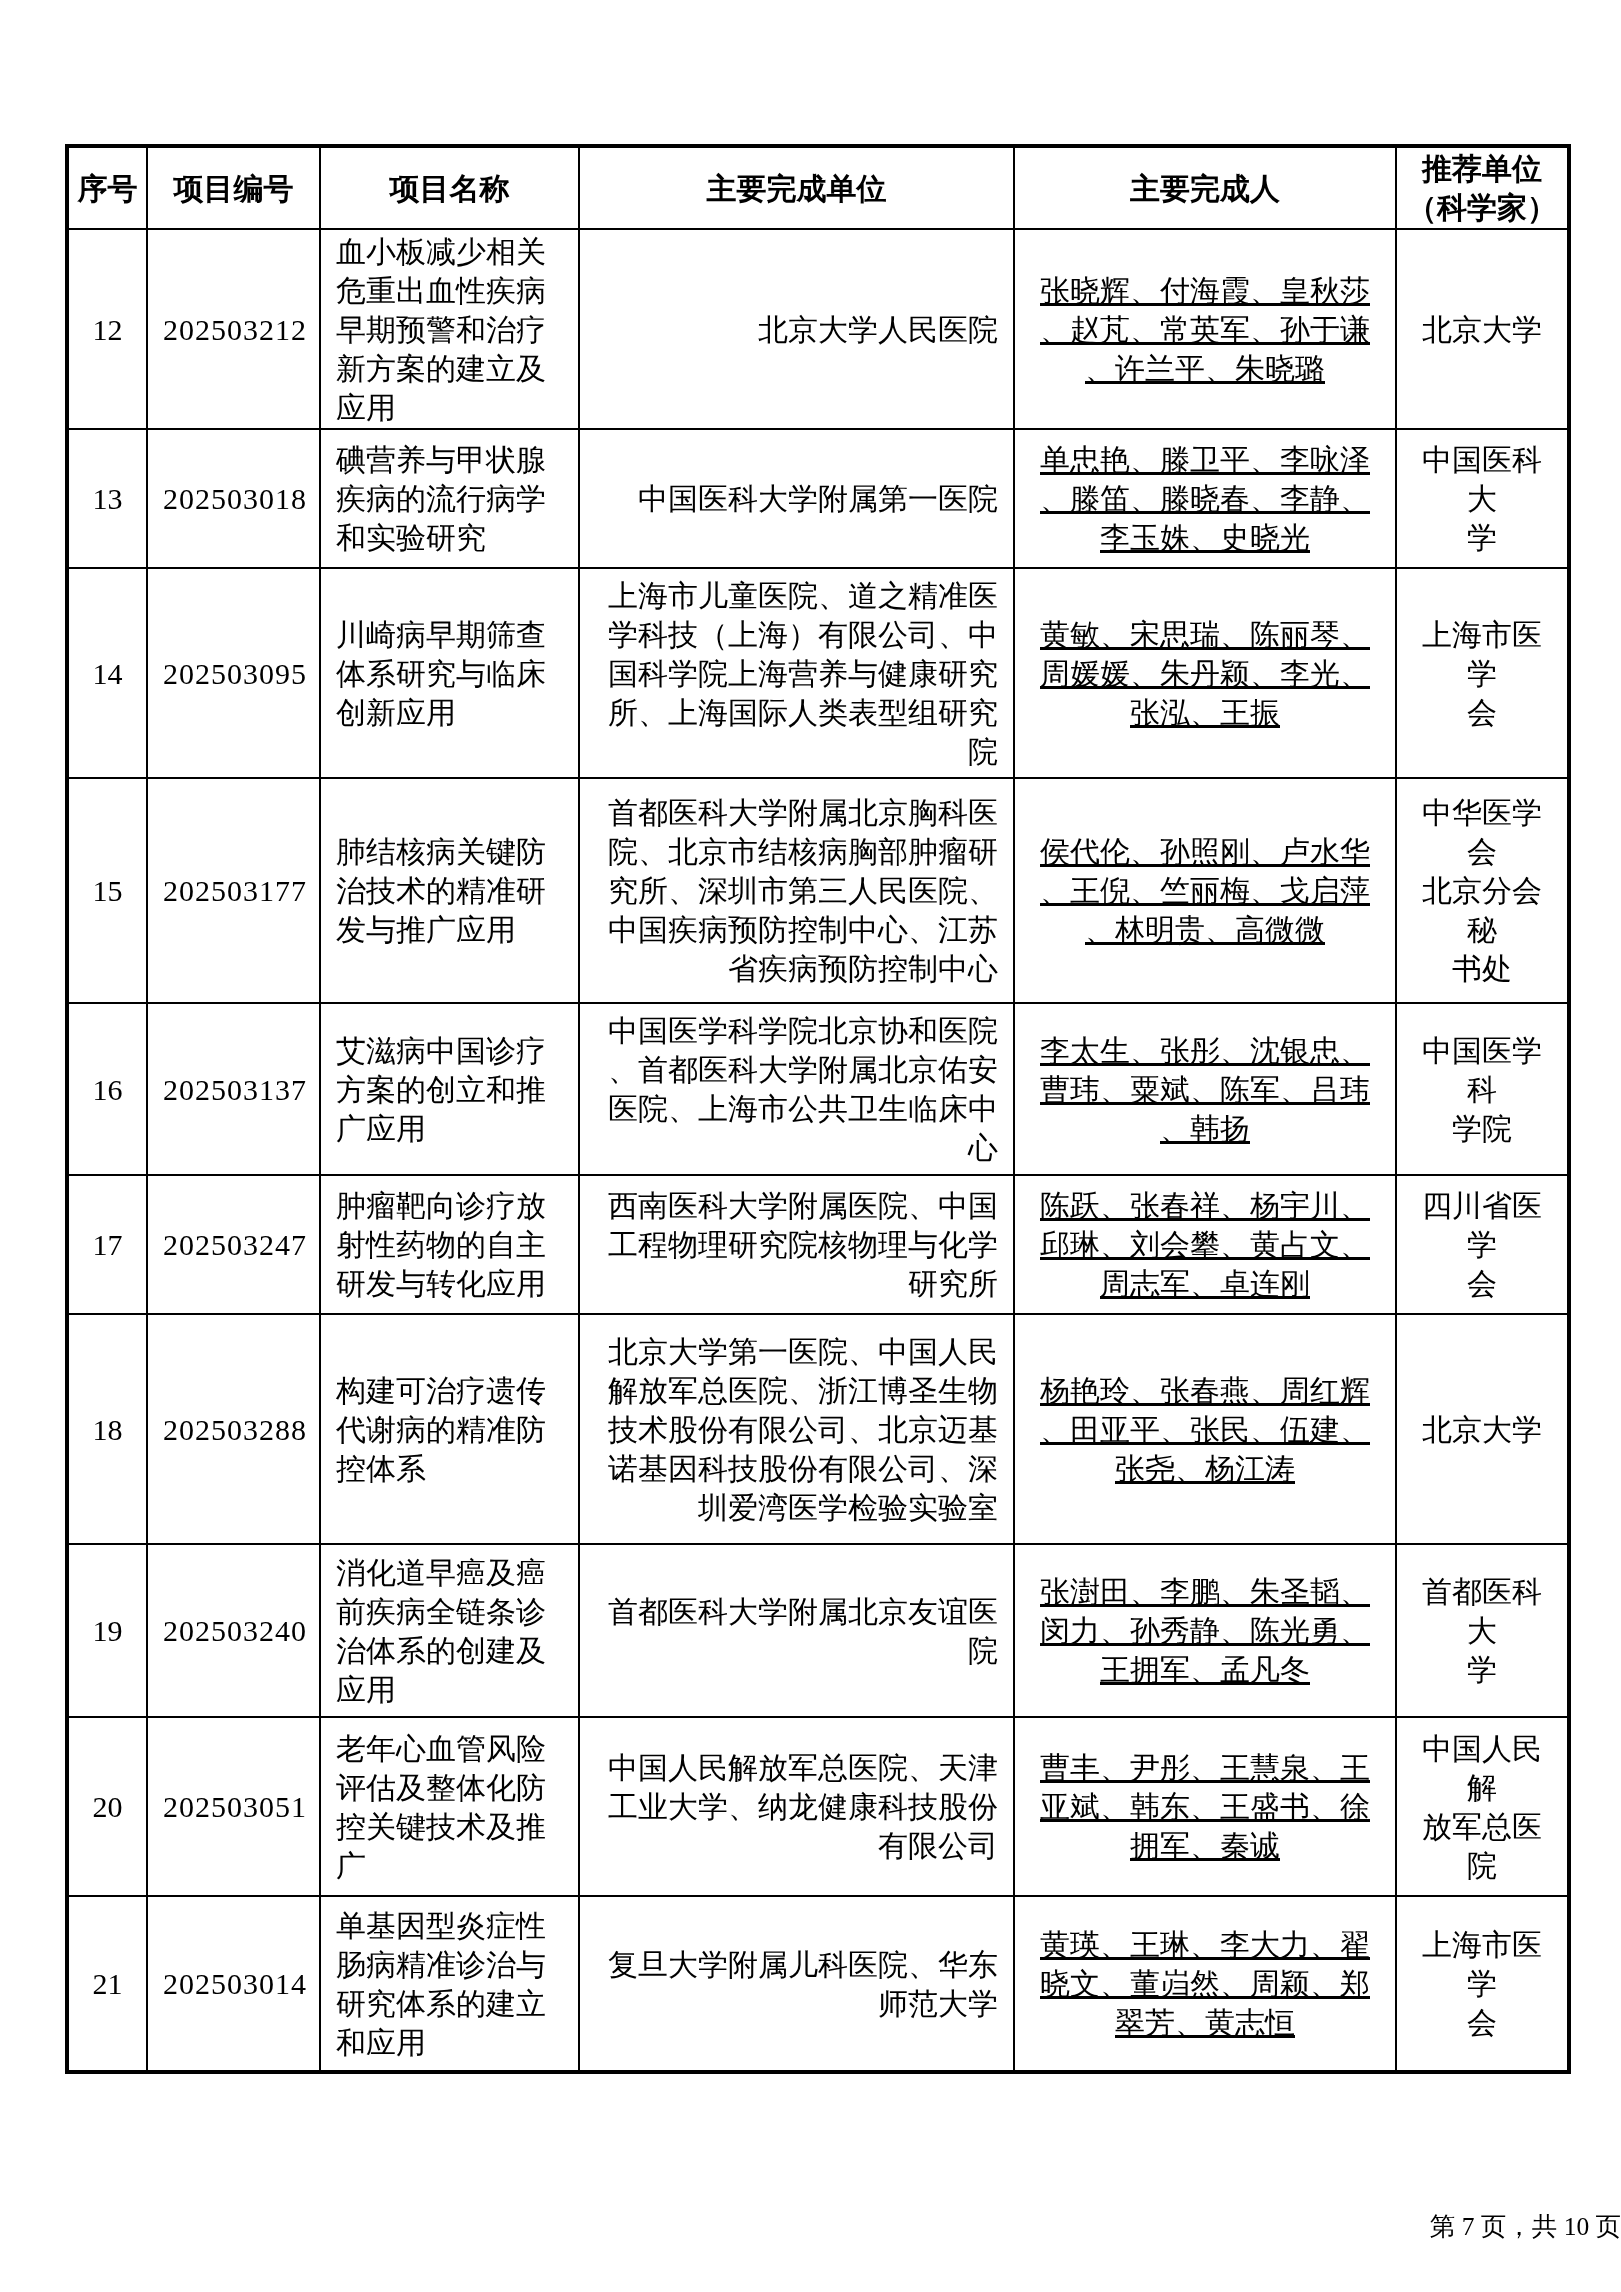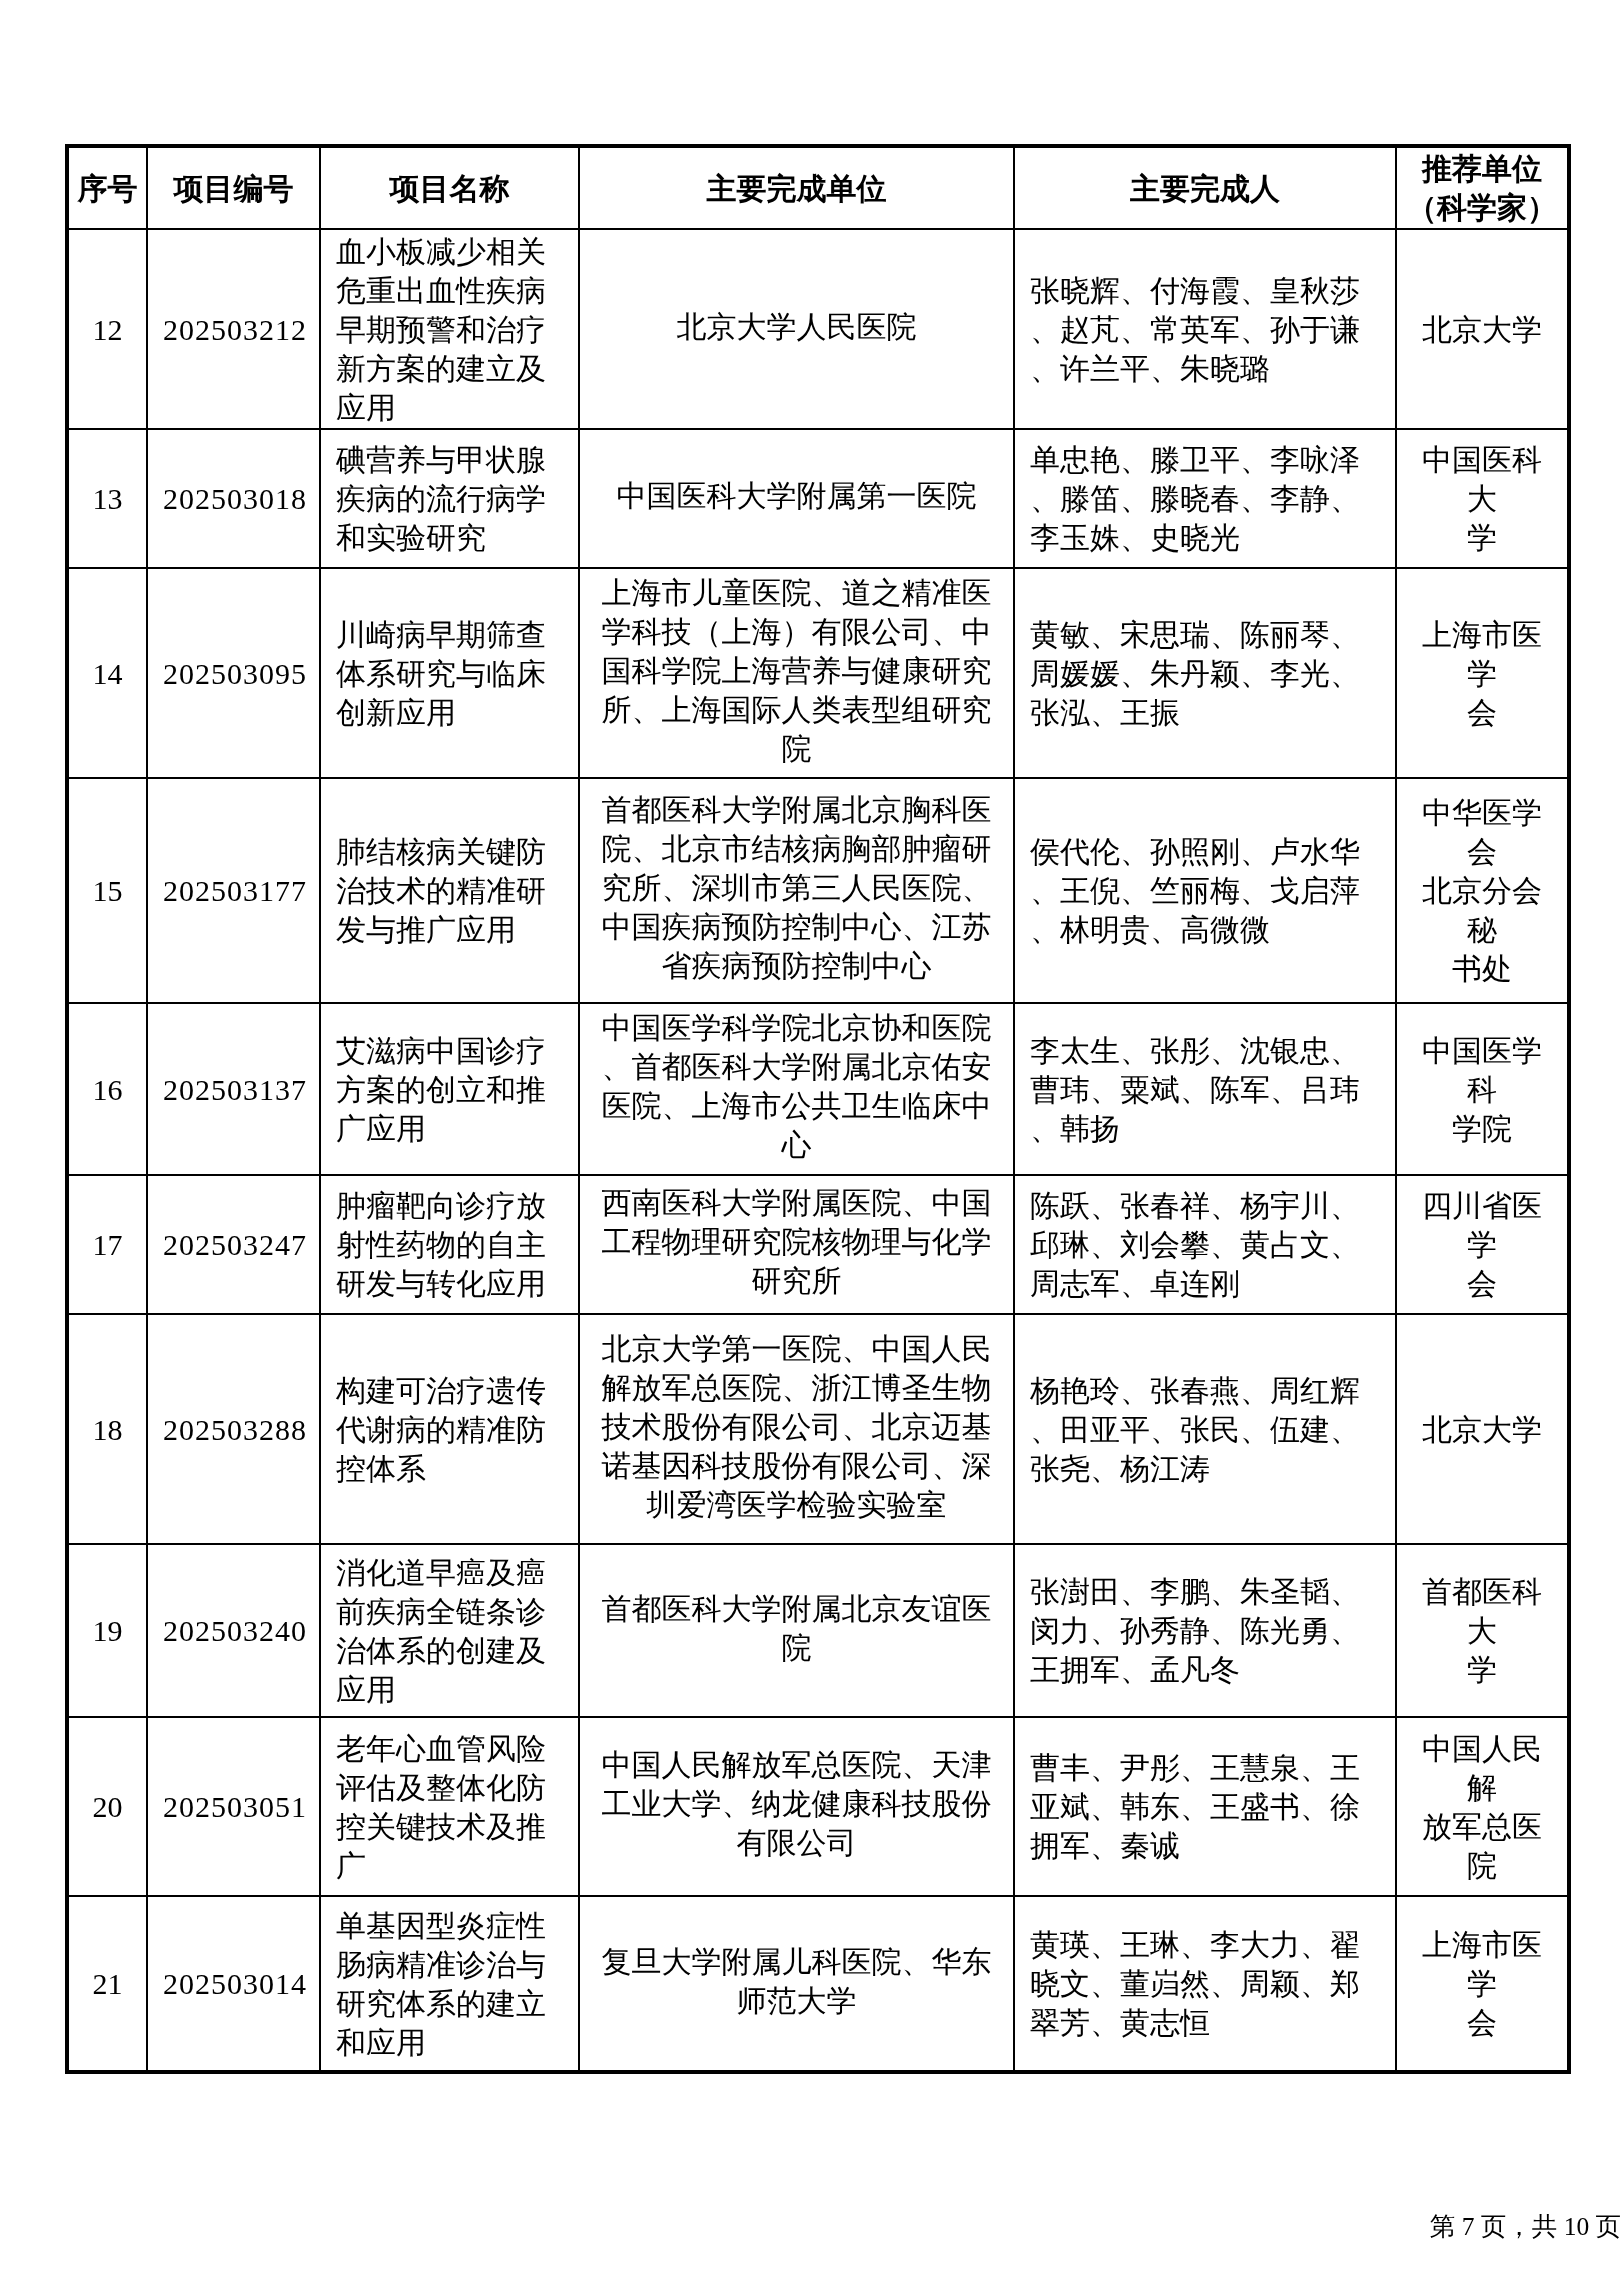--- a/index.html
+++ b/index.html
@@ -20,22 +20,22 @@
   }
   .grid th{
     font-size:30px;line-height:39px;font-weight:bold;text-align:center;padding:0 2px;
   }
   .grid td{
     font-size:30px;line-height:39px;padding:0 15px;
   }
   .c-no{text-align:center;font-size:29px;padding:0 2px;}
   .c-code{text-align:center;font-size:29px;letter-spacing:1px;padding:0 2px;}
   .c-name{text-align:left;padding:0 2.9px 0 3.9px;}
-  .c-unit{text-align:center;padding:0 5.9px 0 7.8px;font-family:Liberation Mono, monospace;}
-  .c-persons{text-align:left;padding:0 5.9px 0 7.8px;}
+  .c-unit{text-align:right;padding:0 5.9px 0 7.8px;}
+  .c-persons{text-align:center;padding:0 5.9px 0 7.8px;text-decoration:underline;}
   .c-rec{text-align:center;padding:0 2.9px;}
   .footer{
     position:absolute;left:0;top:2211px;width:1621px;
     text-align:right;font-size:25.5px;line-height:31px;
   }
 </style>
 </head>
 <body>
 
 <table class="grid">

